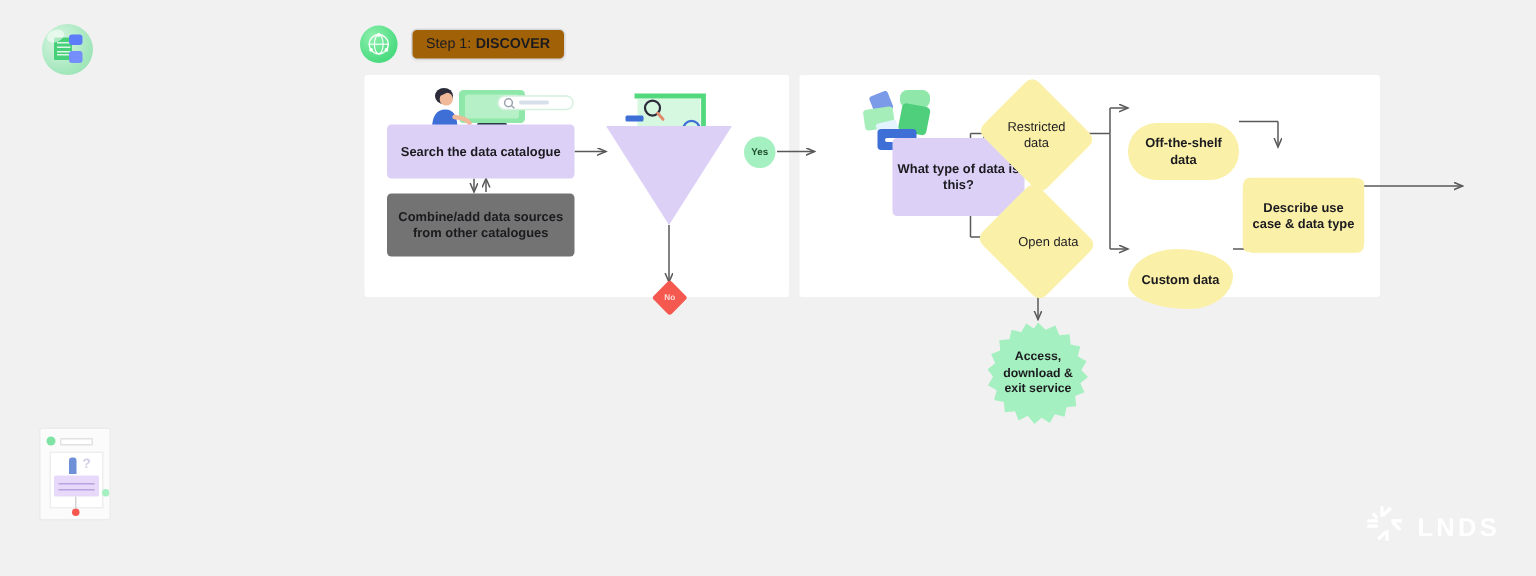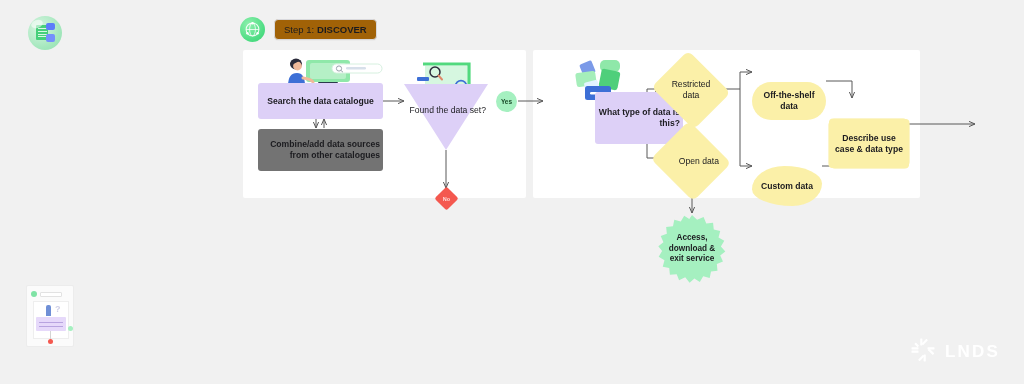--- a/index.html
+++ b/index.html
@@ -109,21 +109,21 @@
     display: flex;
     align-items: center;
     justify-content: center;
     text-align: center;
     font-size: 8.6px;
     font-weight: bold;
     line-height: 1.28;
     color: #1b1b1f;
     padding: 3px;
   }
-  .node-rect { border-radius: 3px; text-align: right; }
+  .node-rect { border-radius: 3px; }
   .purple { background: #ddd0f7; }
   .blue   { background: #737373; }
   .yellow { background: #fbf0a8; margin-top: 20px; }
 
   
   .diamond {
     position: absolute;
     display: flex; align-items: center; justify-content: flex-end;
     text-align: center;
     font-size: 8.6px; font-weight: normal; line-height: 1.28; color: #1b1b1f;
@@ -356,21 +356,20 @@
     <line x1="25.5" y1="19.5" x2="29" y2="23.5" stroke="#e08a6a" stroke-width="2" stroke-linecap="round"></line>
     <rect x="4" y="21" width="12" height="4" rx="1" fill="#3d6fd6"></rect>
     <circle cx="48" cy="30" r="5.4" fill="none" stroke="#3d6fd6" stroke-width="1.6"></circle>
     <line x1="45" y1="34" x2="42" y2="37" stroke="#f09a5a" stroke-width="2.2" stroke-linecap="round"></line>
     <rect x="55" y="30" width="14" height="5" rx="1" fill="#2b2b3a"></rect>
   </svg>
 </div>
 
 <div class="diamond purple-dia" id="n-found" style="left:404px; top:84px; width:84px; height:66px;">
   <div class="dia-bg"></div>
-  <div class="dia-tx" style="margin-bottom:14px;">Found the data set?</div>
 </div>
 
 <div class="badge-circle" id="b-yes" style="left:496px; top:91px; width:21px; height:21px;">
   <span>Yes</span>
 </div>
 
 <div class="badge-diamond" id="b-no" style="left:438px; top:190px; width:17px; height:17px;">
   <div class="bd-bg"></div>
   <div class="bd-tx">No</div>
 </div>

